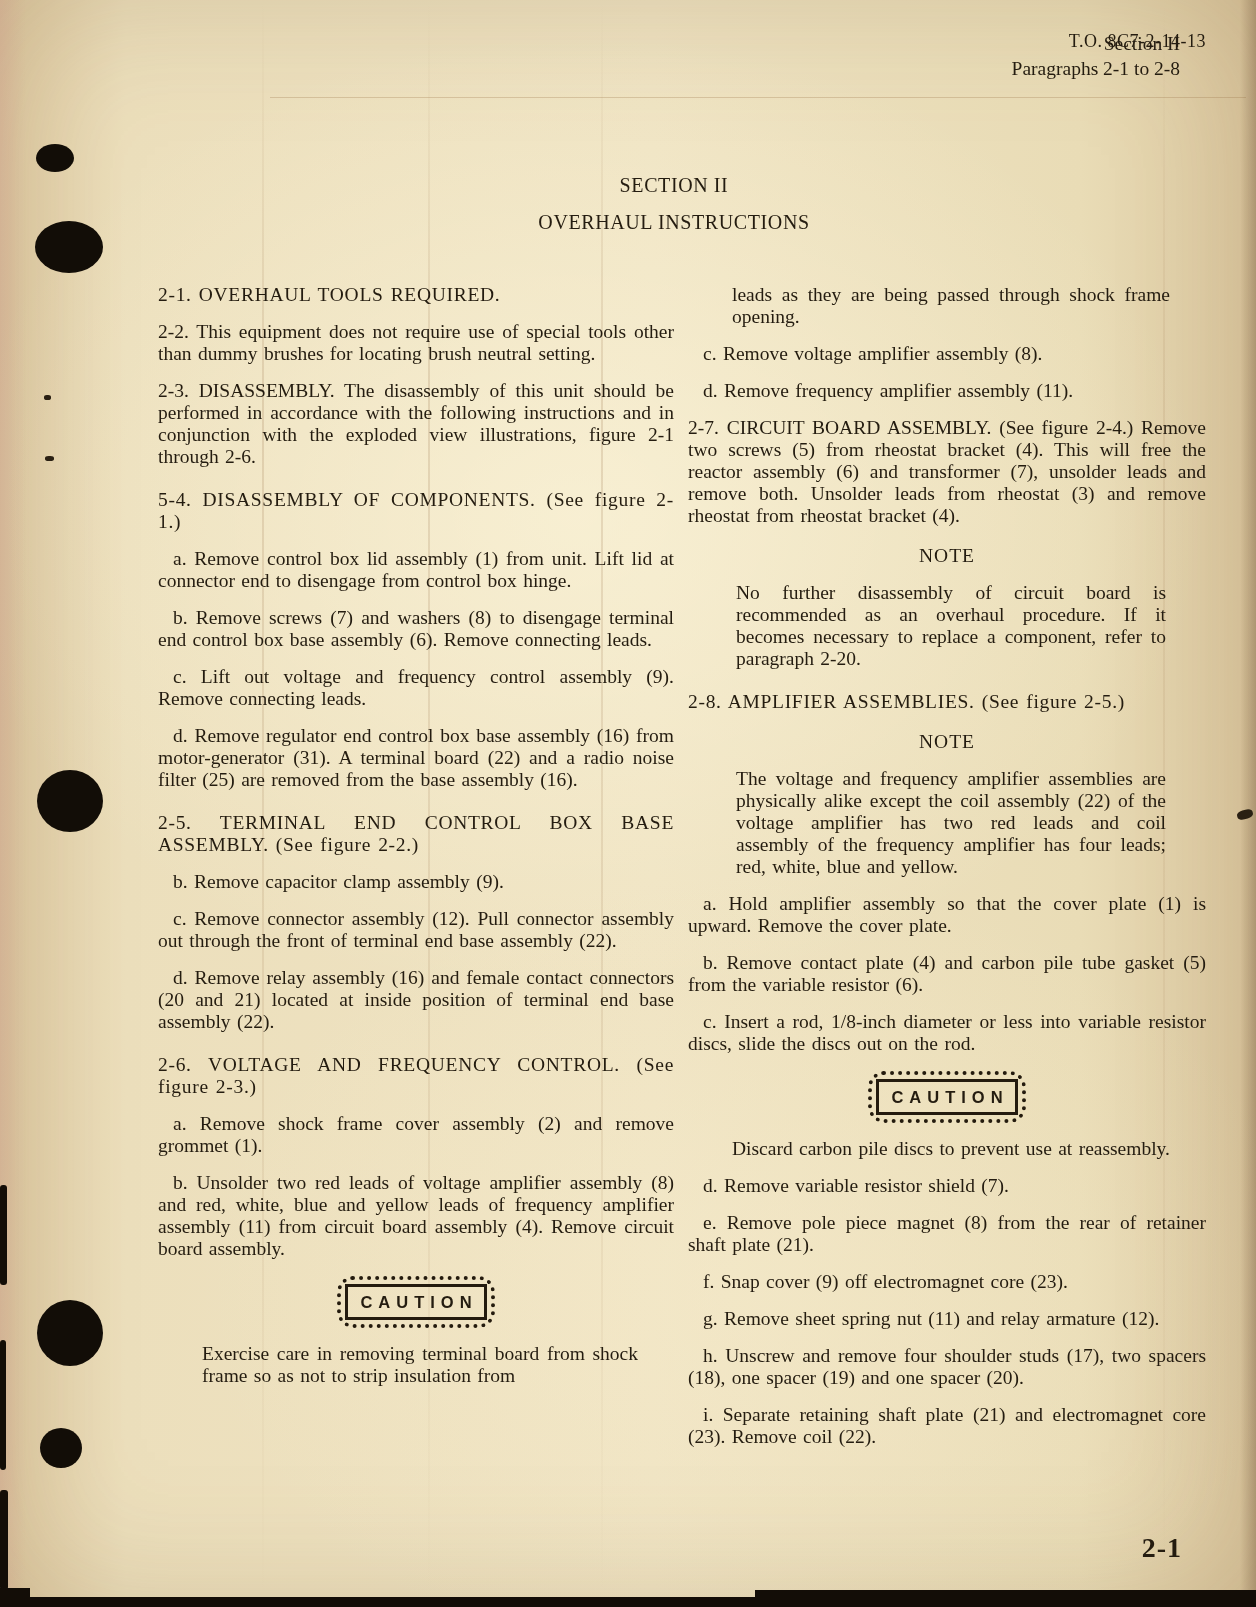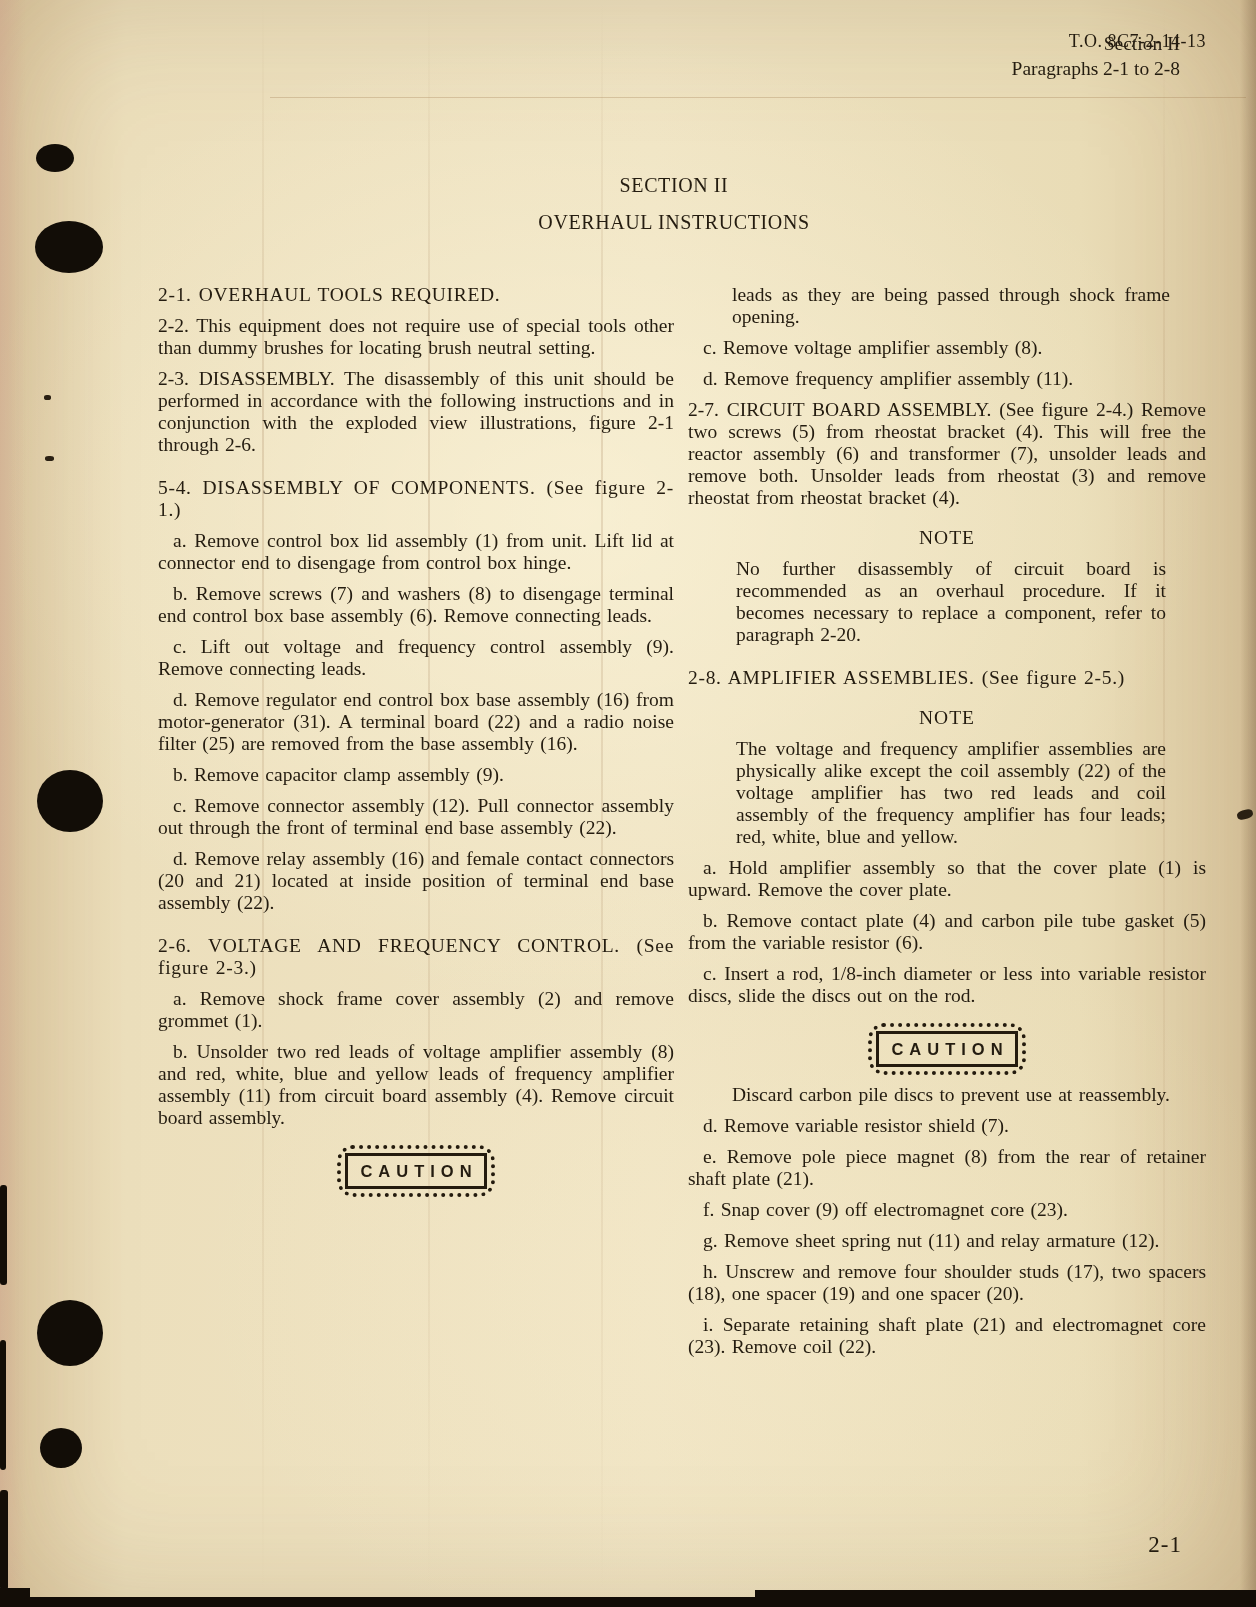--- a/index.html
+++ b/index.html
@@ -36,38 +36,38 @@
   .title-line { font-size:20px; letter-spacing:0.6px; }
   .title-line + .title-line { margin-top:14px; }
 
   
   .col { position:absolute; top:284px; font-size:19.5px; line-height:22px;
          text-align:justify; word-spacing:1.5px; }
   .col-left  { left:158px; width:516px; }
   .col-right { left:688px; width:518px; }
 
   .blk { margin:0; }
-  .blk + .blk { margin-top:9px; }
+  .blk + .blk { margin-top:15px; }
   .blk.h { letter-spacing:0.7px; font-weight:normal; font-size:19.5px; }
   .blk + .blk.h { margin-top:21px; }
   .blk.s { text-indent:15px; }
   .note-head { text-align:center; letter-spacing:1px; }
   .blk + .note-head { margin-top:18px; }
   .note-body { padding:0 40px 0 48px; }
   .caution-text { padding:0 36px 0 44px; }
 
   
   .caution-badge { width:158px; margin:12px auto 6px; border:4px dotted #241b0e;
     border-radius:16px; padding:4px; box-sizing:border-box; }
   .blk + .caution-badge { margin-top:16px; }
   .caution-inner { display:block; border:3px solid #241b0e; padding:7px 2px 6px 8px;
     text-align:center; font-family:"Liberation Sans","DejaVu Sans",sans-serif;
     font-weight:bold; font-size:16.5px; letter-spacing:6px; line-height:1; }
 
-  .page-number { position:absolute; top:1532px; right:74px; font-size:23px; letter-spacing:1px; }
+  .page-number { position:absolute; top:1532px; right:74px; font-size:28px; letter-spacing:1px;font-weight:bold; }
 </style>
 </head>
 <body>
 
 <div class="page">
 
   <div class="crease-v" style="left:262px"></div>
   <div class="crease-v" style="left:428px"></div>
   <div class="crease-v" style="left:601px"></div>
   <div class="crease-v" style="left:1163px; opacity:.6"></div>
@@ -104,29 +104,31 @@
 
   <section class="col col-left">
     <h2 class="blk h">2-1.  OVERHAUL TOOLS REQUIRED.</h2>
     <p class="blk p">2-2.  This equipment does not require use of special tools other than dummy brushes for locating brush neutral setting.</p>
     <p class="blk p">2-3.  DISASSEMBLY.  The disassembly of this unit should be performed in accordance with the following instructions and in conjunction with the exploded view illustrations, figure 2-1 through 2-6.</p>
     <h2 class="blk h">5-4.  DISASSEMBLY OF COMPONENTS.  (See figure 2-1.)</h2>
     <p class="blk s">a.  Remove control box lid assembly (1) from unit. Lift lid at connector end to disengage from control box hinge.</p>
     <p class="blk s">b.  Remove screws (7) and washers (8) to disengage terminal end control box base assembly (6).  Remove connecting leads.</p>
     <p class="blk s">c.  Lift out voltage and frequency control assembly (9).  Remove connecting leads.</p>
     <p class="blk s">d.  Remove regulator end control box base assembly (16) from motor-generator (31).  A terminal board (22) and a radio noise filter (25) are removed from the base assembly (16).</p>
+    <h2 class="blk h">2-5.  TERMINAL END CONTROL BOX BASE ASSEMBLY.  (See figure 2-2.)</h2>
     <p class="blk s">b.  Remove capacitor clamp assembly (9).</p>
     <p class="blk s">c.  Remove connector assembly (12).  Pull connector assembly out through the front of terminal end base assembly (22).</p>
     <p class="blk s">d.  Remove relay assembly (16) and female contact connectors (20 and 21) located at inside position of terminal end base assembly (22).</p>
     <h2 class="blk h">2-6.  VOLTAGE AND FREQUENCY CONTROL.  (See figure 2-3.)</h2>
     <p class="blk s">a.  Remove shock frame cover assembly (2) and remove grommet (1).</p>
     <p class="blk s">b.  Unsolder two red leads of voltage amplifier assembly (8) and red, white, blue and yellow leads of frequency amplifier assembly (11) from circuit board assembly (4).  Remove circuit board assembly.</p>
     <div class="blk caution-badge">
       <span class="caution-inner">CAUTION</span>
     </div>
+    <p class="blk caution-text">Exercise care in removing terminal board from shock frame so as not to strip insulation from</p>
   </section>
 
   <section class="col col-right">
     <p class="blk caution-text" style="margin-top:0">leads as they are being passed through shock frame opening.</p>
     <p class="blk s">c.  Remove voltage amplifier assembly (8).</p>
     <p class="blk s">d.  Remove frequency amplifier assembly (11).</p>
     <p class="blk p">2-7.  CIRCUIT BOARD ASSEMBLY.  (See figure 2-4.) Remove two screws (5) from rheostat bracket (4). This will free the reactor assembly (6) and transformer (7), unsolder leads and remove both.  Unsolder leads from rheostat (3) and remove rheostat from rheostat bracket (4).</p>
     <div class="blk note-head">NOTE</div>
     <p class="blk note-body">No further disassembly of circuit board is recommended as an overhaul procedure.  If it becomes necessary to replace a component, refer to paragraph 2-20.</p>
     <h2 class="blk h">2-8.  AMPLIFIER ASSEMBLIES.  (See figure 2-5.)</h2>

